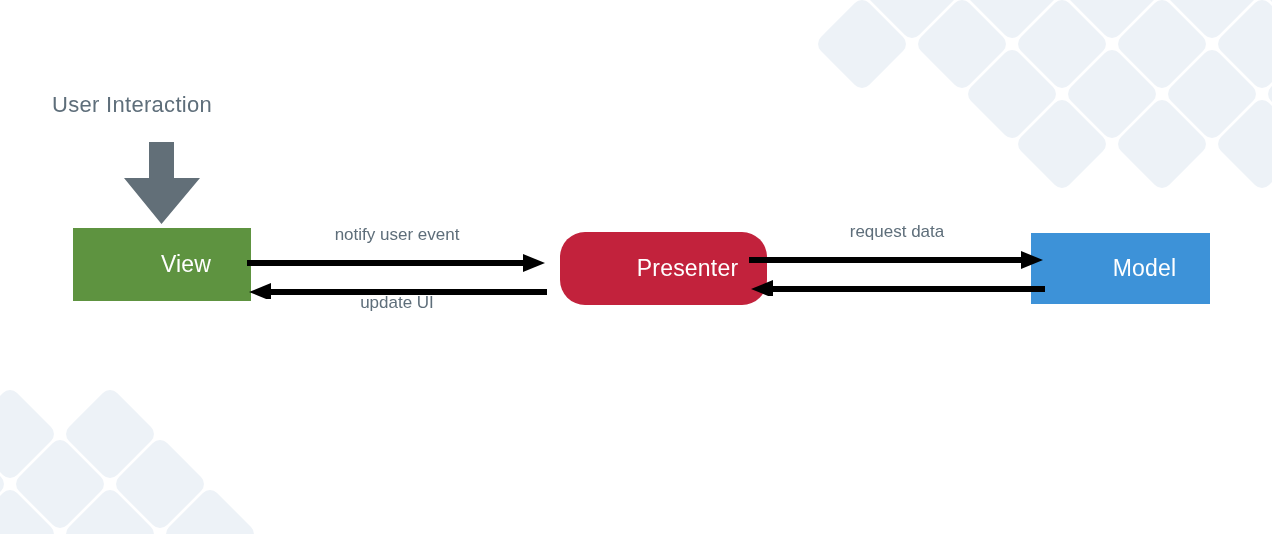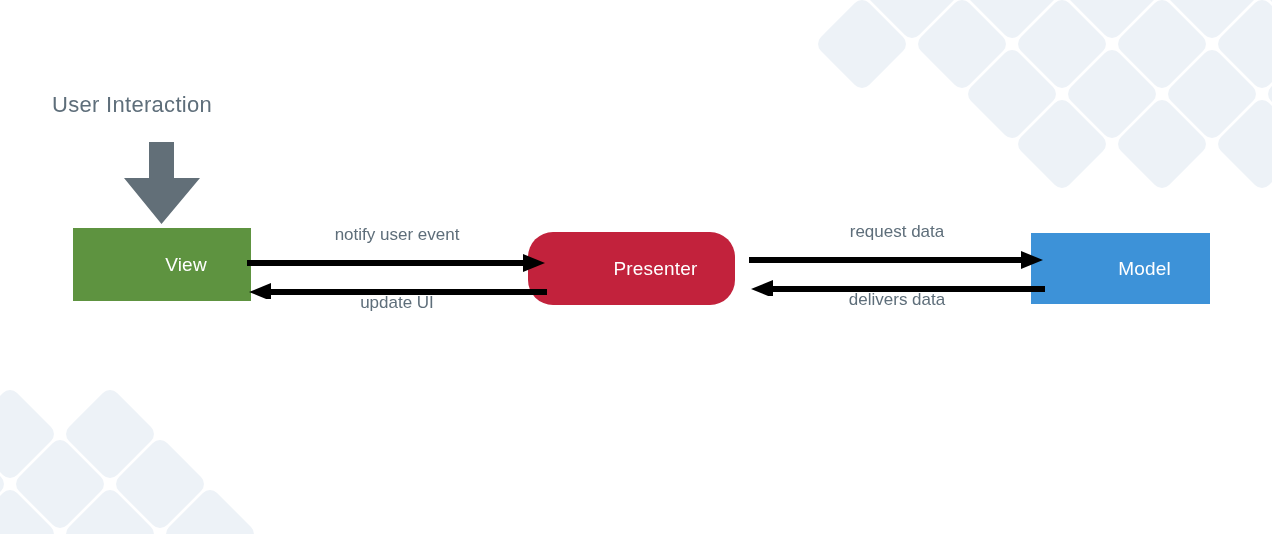--- a/index.html
+++ b/index.html
@@ -39,33 +39,33 @@
     height: 330px;
   }
 
   
   .node {
     position: absolute;
     display: flex;
     align-items: center;
     justify-content: center;
     color: #ffffff;
-    font-size: 19px;
+    font-size: 23px;
     letter-spacing: .2px;
     box-sizing: border-box;
     padding-left: 48px;
   }
   #node-view {
     left: 73px;
     top: 228px;
     width: 178px;
     height: 73px;
   }
   #node-presenter {
-    left: 528px;
+    left: 560px;
     top: 232px;
     width: 207px;
     height: 73px;
     border-radius: 25px;
   }
   #node-model {
     left: 1007px;
     top: 233px;
     width: 179px;
     height: 71px;
@@ -231,16 +231,15 @@
 
     <svg style="position:absolute;left:0;top:26px;width:296px;height:48px;" viewBox="0 0 296 48" aria-hidden="true">
 
       <rect x="0" y="9" width="274" height="6" fill="#000000"></rect>
       <path d="M 272 3 L 294 12 L 272 21 Z" fill="#000000"></path>
 
       <rect x="22" y="38" width="274" height="6" fill="#000000"></rect>
       <path d="M 24 32 L 2 41 L 24 50 Z" fill="#000000"></path>
     </svg>
 
-    <div class="flow-label bottom">delivers data</div>
   </div>
 
 </div>
 
 </body></html>

